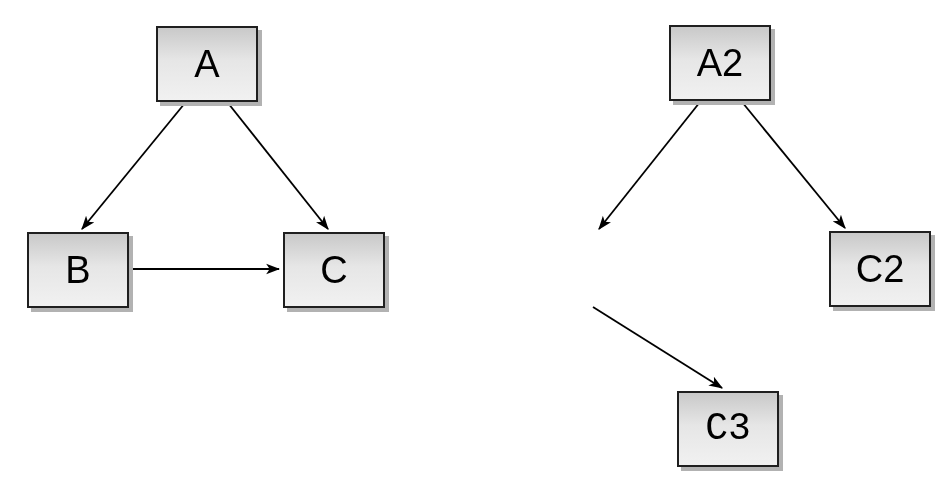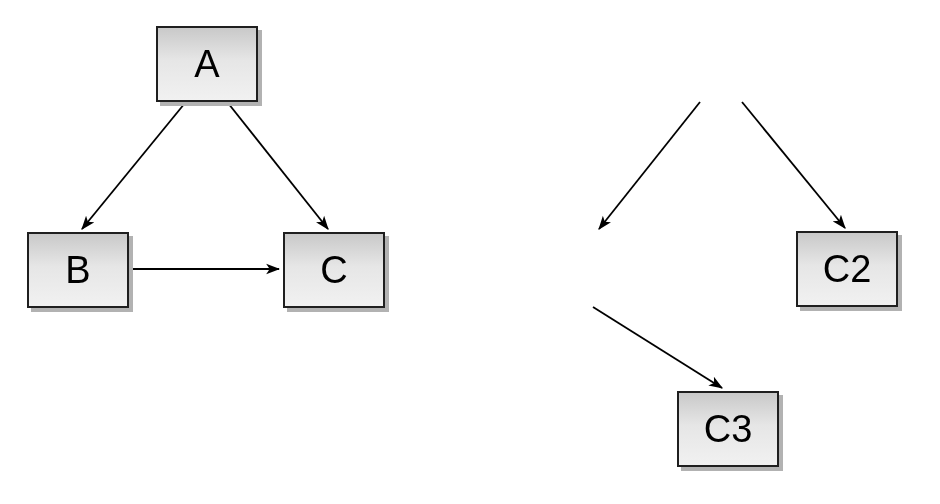--- a/index.html
+++ b/index.html
@@ -38,22 +38,22 @@
     font-size: 38px;
     line-height: 1;
     color: #000000;
     user-select: none;
   }
   #node-A  { left: 156px; top: 26px;  }
   #node-B  { left: 27px;  top: 232px; }
   #node-C  { left: 283px; top: 232px; }
   #node-A2 { left: 669px; top: 25px;  }
   #node-B2 { left: 543px; top: 232px; }
-  #node-C2 { left: 796px; top: 231px; }
-  #node-C3 { left: 677px; top: 391px; }
+  #node-C2 { left: 829px; top: 231px; }
+  #node-C3 { left: 677px; top: 391px; font-family: Liberation Mono, monospace; }
   .edge {
     stroke: #000000;
     stroke-width: 1.8;
     fill: none;
   }
 </style>
 </head>
 <body>
 
 <div class="canvas">
@@ -75,20 +75,23 @@
   <div class="node" id="node-A">
     <span class="node-label">A</span>
   </div>
   <div class="node" id="node-B">
     <span class="node-label">B</span>
   </div>
   <div class="node" id="node-C">
     <span class="node-label">C</span>
   </div>
 
+  <div class="node" id="node-A2">
+    <span class="node-label">A2</span>
+  </div>
   <div class="node" id="node-C2">
     <span class="node-label">C2</span>
   </div>
   <div class="node" id="node-C3">
     <span class="node-label">C3</span>
   </div>
 
 </div>
 
 </body></html>

